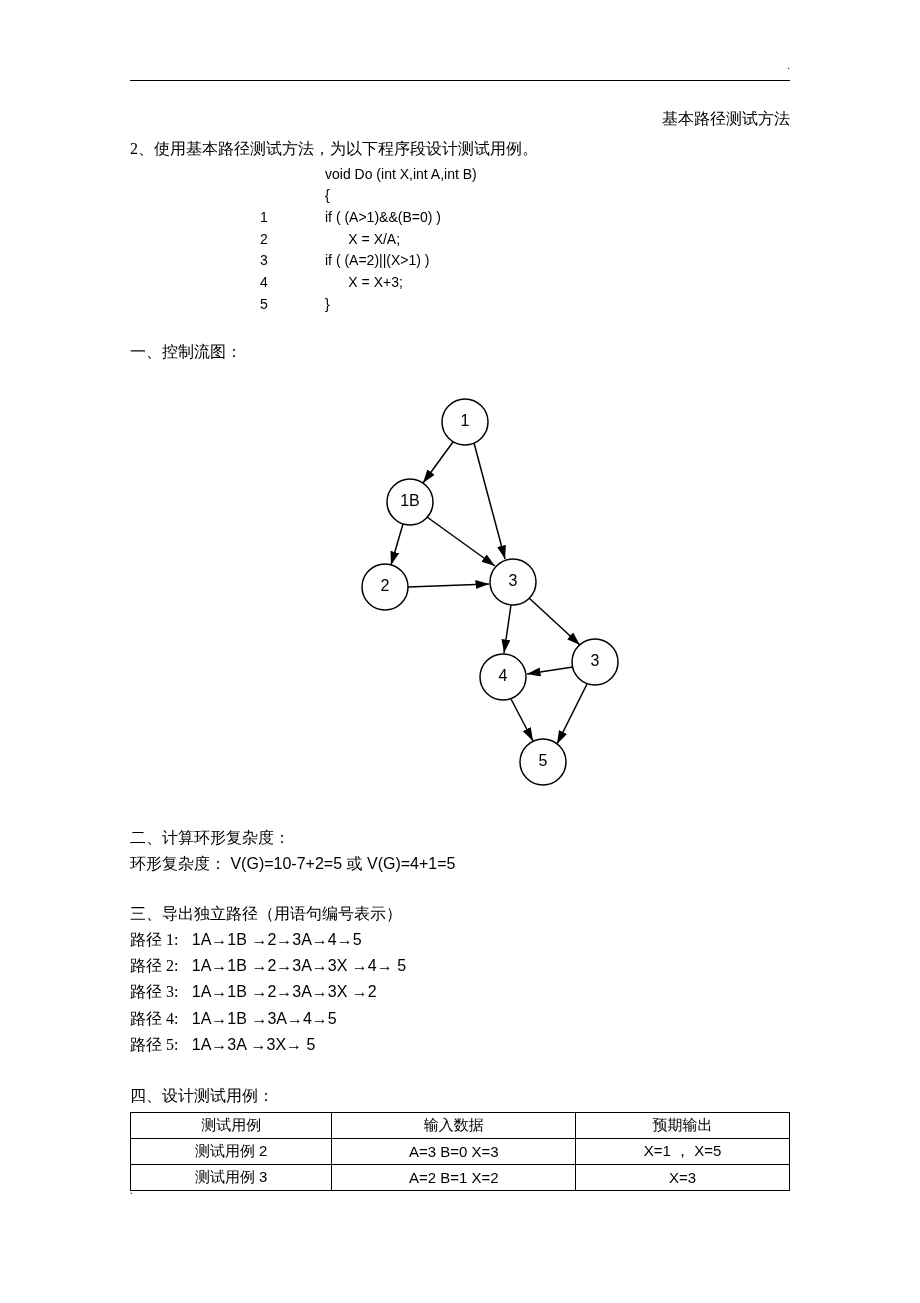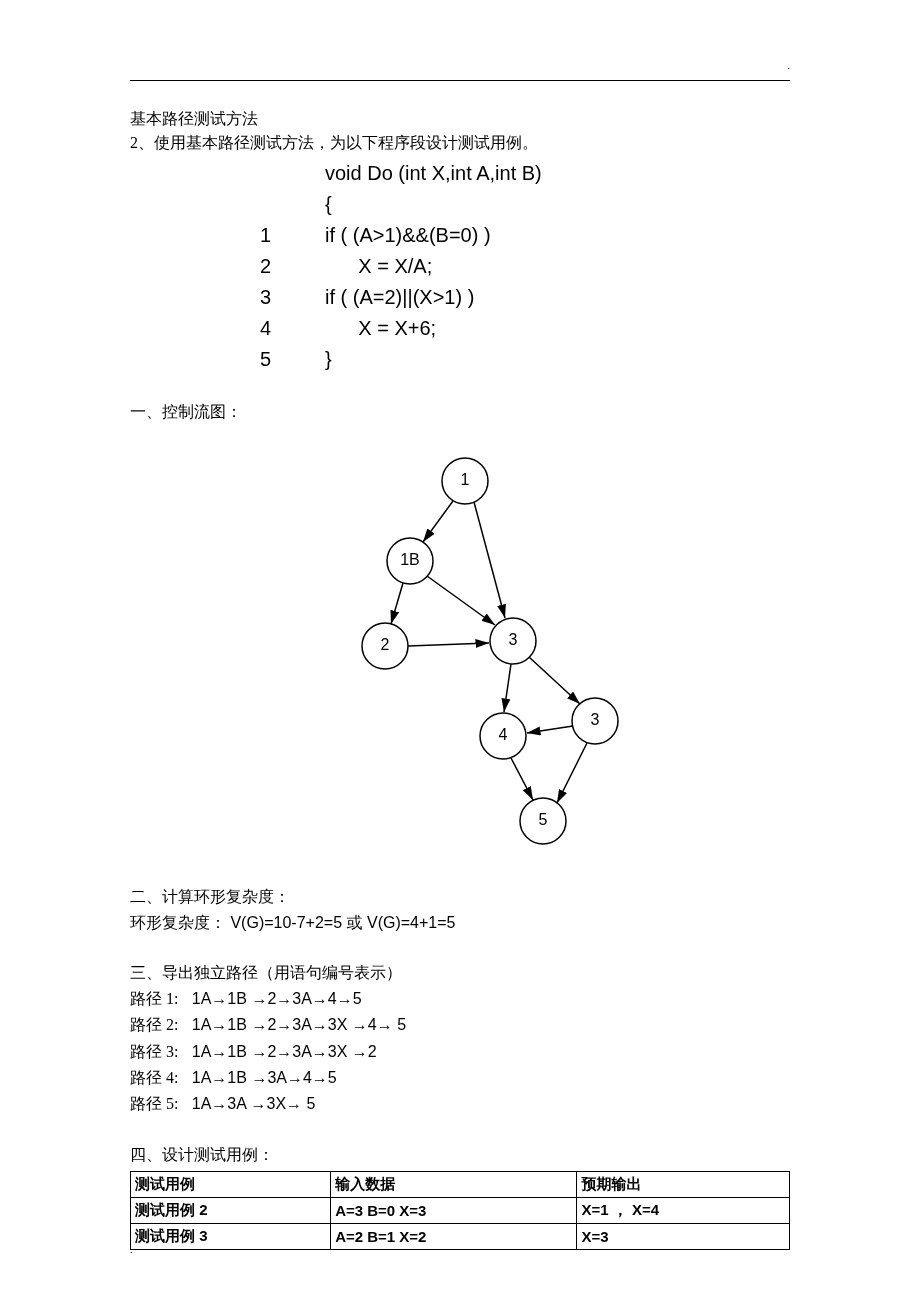--- a/index.html
+++ b/index.html
@@ -16,32 +16,33 @@
       border-top: 1px solid #000;
       margin-bottom: 28px;
     }
     .corner-dot {
       position: absolute;
       top: 60px;
       right: 130px;
       font-size: 10px;
     }
     .title {
-      text-align: left;
+      text-align: right;
       font-size: 16px;
+      margin-bottom: 6px;
     }
     .intro {
       margin-bottom: 2px;
       line-height: 1.6;
     }
     .code-block {
       font-family: Arial, sans-serif;
       margin-left: 130px;
       line-height: 1.55;
-      font-size: 20px;
+      font-size: 14px;
     }
     .code-row {
       display: flex;
       white-space: pre;
     }
     .code-num {
       width: 65px;
       display: inline-block;
     }
     .sec {
@@ -61,22 +62,22 @@
     }
     table {
       border-collapse: collapse;
       width: 100%;
       margin-top: 4px;
       font-size: 15px;
     }
     th, td {
       border: 1px solid #000;
       padding: 3px 4px;
-      text-align: left;
-      font-weight: bold;
+      text-align: center;
+      font-weight: normal;
       font-family: Arial, "SimSun", sans-serif;
     }
     th { font-family: "SimSun", serif; }
     .td-case { font-family: "SimSun", Arial, serif; }
     .bottom-dot {
       position: absolute;
       left: 130px;
       bottom: 55px;
       font-size: 10px;
     }
@@ -95,21 +96,21 @@
 
 <div class="title">基本路径测试方法</div>
 <div class="intro">2、使用基本路径测试方法，为以下程序段设计测试用例。</div>
 
 <div class="code-block">
   <div class="code-row"><span class="code-num"></span><span>void Do (int X,int A,int B)</span></div>
   <div class="code-row"><span class="code-num"></span><span>{</span></div>
   <div class="code-row"><span class="code-num">1</span><span>if ( (A&gt;1)&amp;&amp;(B=0) )</span></div>
   <div class="code-row"><span class="code-num">2</span><span>      </span><span>X = X/A;</span></div>
   <div class="code-row"><span class="code-num">3</span><span>if ( (A=2)||(X&gt;1) )</span></div>
-  <div class="code-row"><span class="code-num">4</span><span>      </span><span>X = X+6;</span></div>
+  <div class="code-row"><span class="code-num">4</span><span>      </span><span>X = X+3;</span></div>
   <div class="code-row"><span class="code-num">5</span><span>}</span></div>
 </div>
 
 <div class="sec">一、控制流图：</div>
 
 <div class="graph">
   <svg width="370" height="410" viewBox="0 0 370 410">
     <defs>
       <marker id="arrow" markerWidth="10" markerHeight="10" refX="9" refY="3" orient="auto">
         <path d="M0,0 L0,6 L9,3 z" fill="#000"></path>
@@ -167,21 +168,21 @@
     <tr>
       <th>测试用例</th>
       <th>输入数据</th>
       <th>预期输出</th>
     </tr>
   </thead>
   <tbody>
     <tr>
       <td class="td-case">测试用例  2</td>
       <td>A=3    B=0    X=3</td>
-      <td>X=1 ， X=4</td>
+      <td>X=1 ， X=5</td>
     </tr>
     <tr>
       <td class="td-case">测试用例  3</td>
       <td>A=2    B=1    X=2</td>
       <td>X=3</td>
     </tr>
   </tbody>
 </table>
 
 <div class="bottom-dot">.</div>

